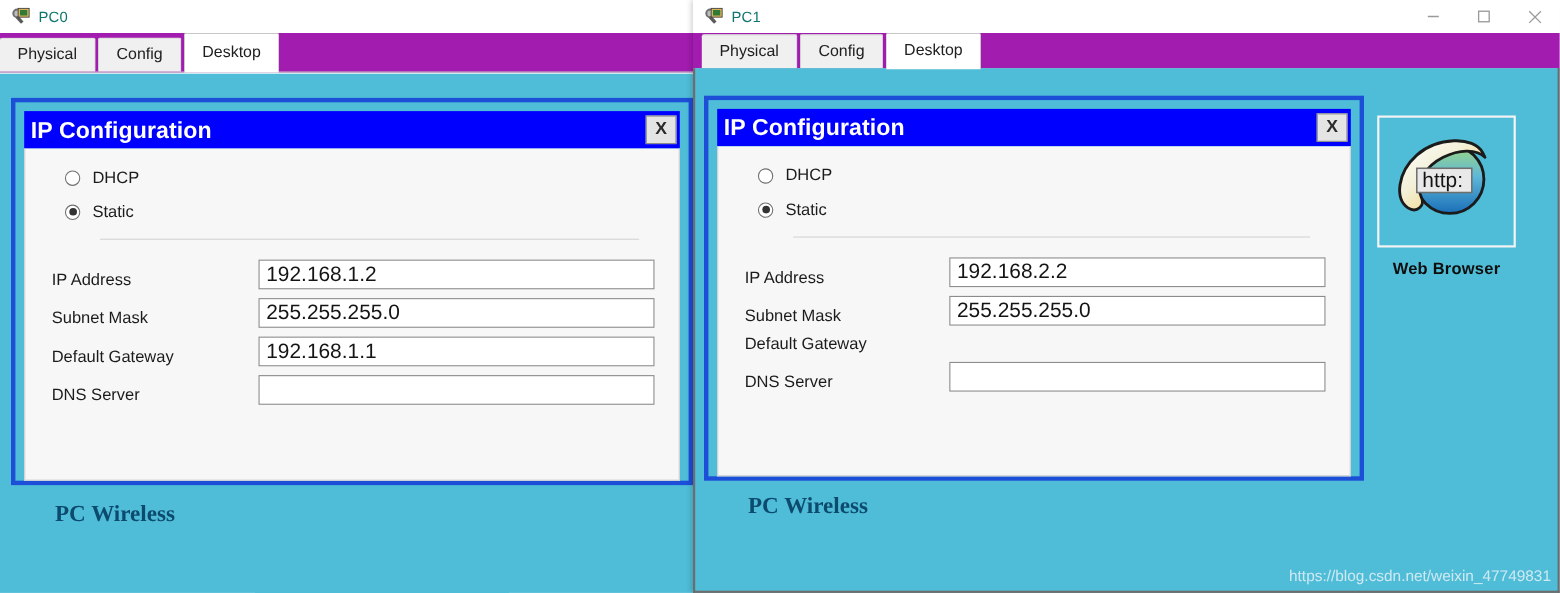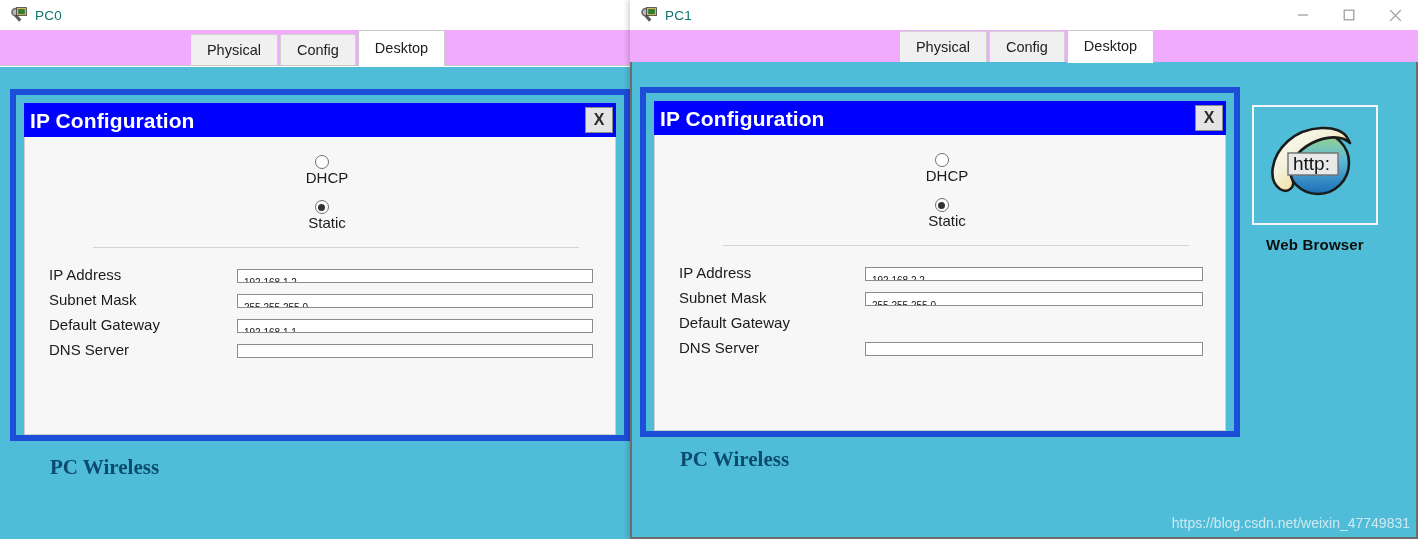--- a/index.html
+++ b/index.html
@@ -31,24 +31,24 @@
   .titlebar .tb-title{
     font-size:13.5px;color:#0f766e;letter-spacing:.2px;
   }
   .winbtns{position:absolute;right:0;top:0;height:30px;display:flex;}
   .winbtn{width:46px;height:30px;display:flex;align-items:center;justify-content:center;
           color:#8a8a8a;}
   .winbtn svg{display:block;}
 
   
   .tabstrip{
-    height:36px;background:#f0abfc;
+    height:36px;background:#a21caf;
     border-bottom:1px solid #c8c8c8;
     display:flex;align-items:flex-end;
-    box-sizing:border-box;position:relative;justify-content:center;
+    box-sizing:border-box;position:relative;
   }
   .tab{
     height:31px;line-height:31px;padding:0 16px;
     font-size:14.5px;color:#20201e;
     background:#f0f0f0;
     border:1px solid #d2d2d2;border-bottom:none;
     margin-right:2px;box-sizing:border-box;
     border-radius:2px 2px 0 0;
   }
   .tab.active{
@@ -65,21 +65,21 @@
     box-sizing:border-box;
     overflow:hidden;
   }
   #win-left .desktop{top:67px;border-left:none;}
   #win-right .desktop{top:62px;border:2px solid #6d6d6d;border-top:none;}
 
   
   .ipdlg{
     position:absolute;
     background:#4fbdd8;
-    border:6px solid #1d4ed8;
+    border:4px solid #1d4ed8;
     box-sizing:border-box;
     padding:8px 8px 0 8px;
   }
   #dlg-left{left:10px;top:22px;width:620px;height:352px;}
   #dlg-right{left:8px;top:25px;width:600px;height:350px;}
 
   .dlg-titlebar{
     height:34px;background:#0000ff;
     display:flex;align-items:center;justify-content:space-between;
     padding:0 3px 0 6px;box-sizing:border-box;
@@ -98,21 +98,21 @@
   }
   .dlg-body{
     background:#f7f7f7;
     border:1px solid #cfcfcf;border-top:none;
     box-sizing:border-box;
     padding:18px 22px 10px 22px;
     height:calc(100% - 34px);
   }
 
   
-  .radio-row{display:flex;align-items:center;margin-bottom:14px;margin-left:14px;flex-direction:column;}
+  .radio-row{display:flex;align-items:center;margin-bottom:14px;margin-left:14px;}
   .radio{
     width:14px;height:14px;border:1.5px solid #707070;border-radius:50%;
     background:#ffffff;box-sizing:border-box;margin-right:11px;
     display:flex;align-items:center;justify-content:center;flex:0 0 auto;
   }
   .radio.checked::after{
     content:"";width:7px;height:7px;border-radius:50%;background:#333333;display:block;
   }
   .radio-label{font-size:15px;color:#1b1b1b;}
 
@@ -122,24 +122,24 @@
   }
 
   
   .frow{display:flex;align-items:flex-end;margin-bottom:8px;}
   .flabel{
     font-size:15px;color:#1b1b1b;
     width:188px;flex:0 0 auto;padding-left:2px;
   }
   #dlg-right .flabel{width:186px;}
   .finput{
-    flex:1 1 auto;height:14px;
+    flex:1 1 auto;height:27px;
     background:#ffffff;border:1px solid #8c8c8c;
     box-sizing:border-box;
-    font-size:10px;color:#141414;
+    font-size:19px;color:#141414;
     padding:0 6px;line-height:25px;
     font-family:"Liberation Sans", sans-serif;
     white-space:nowrap;overflow:hidden;
   }
 
   
   .dlg-stub{
     position:absolute;height:9px;background:#f2f2f2;
     border:1px solid #cfcfcf;border-top:none;
   }

